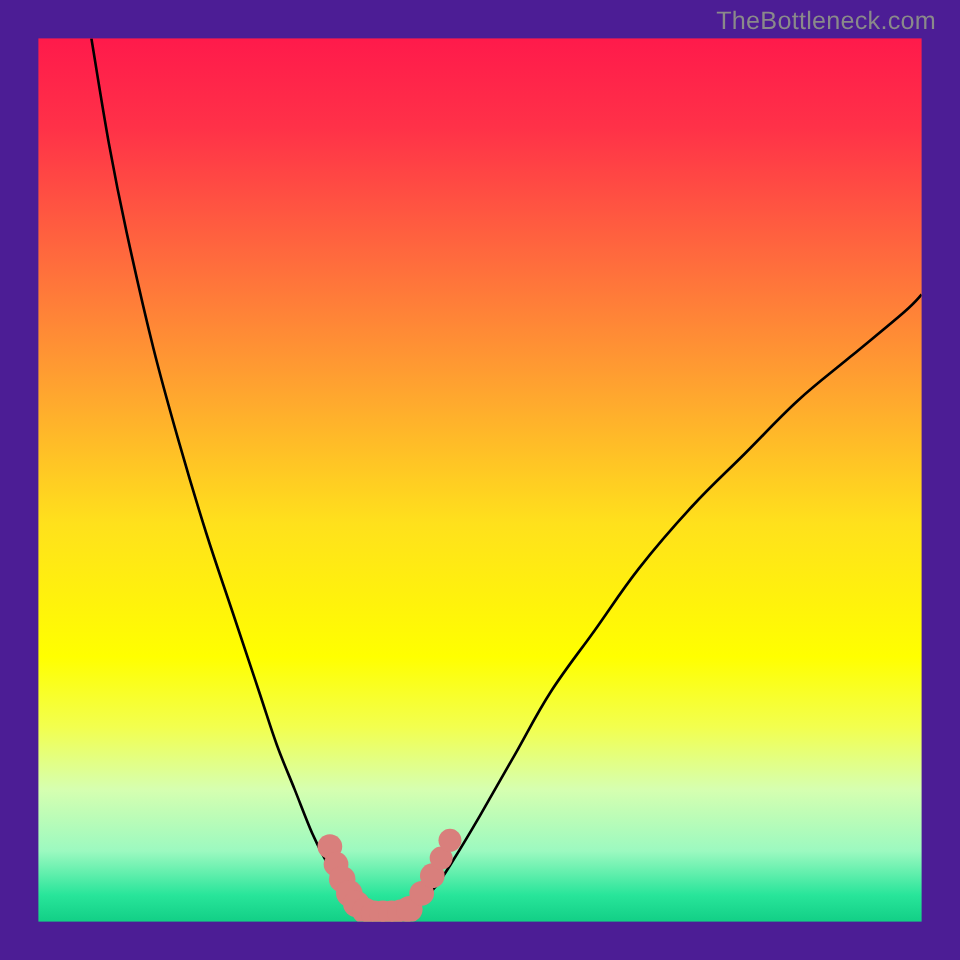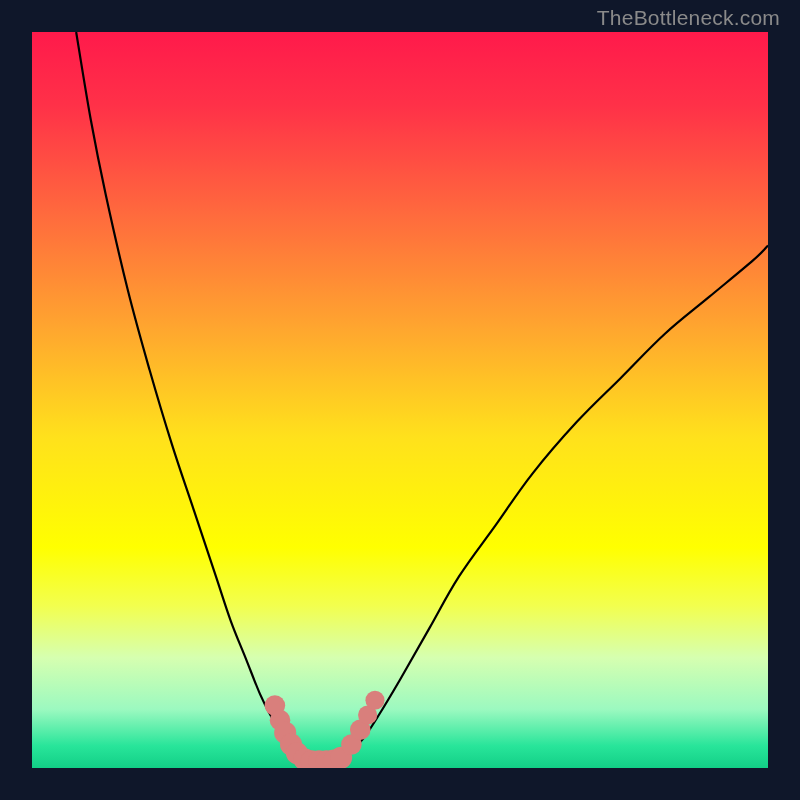--- a/index.html
+++ b/index.html
@@ -9,21 +9,21 @@
     height: 800px;
     background: #000;
     overflow: hidden;
   }
   .frame {
     position: absolute;
     left: 0;
     top: 0;
     width: 800px;
     height: 800px;
-    background: #0f172a;
+    background: #4c1d95;
   }
   .plot {
     position: absolute;
     left: 32px;
     top: 32px;
     width: 736px;
     height: 736px;
     
   }
   .watermark {

